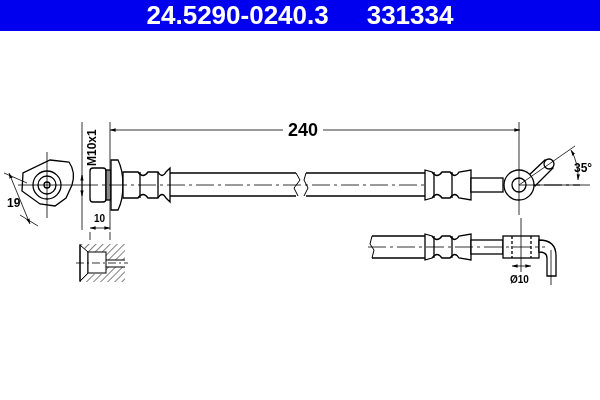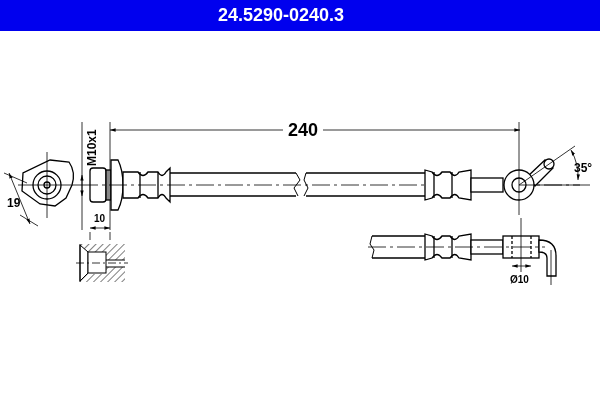--- a/index.html
+++ b/index.html
@@ -1,28 +1,29 @@
 <!DOCTYPE html>
 <html><head>
 <meta charset="utf-8">
 <style>
   html, body { margin:0; padding:0; background:#ffffff; }
   body { width:600px; height:400px; overflow:hidden; position:relative; font-family:"Liberation Sans", sans-serif; }
   .header { position:absolute; left:0; top:0; width:600px; height:31px; background:#0000ee; color:#fff; display:flex; align-items:center; justify-content:center; }
-  .header span { font-family:"Liberation Sans", sans-serif; font-weight:bold; font-size:18px; letter-spacing:0px; }
+  .header span { font-family:"Liberation Sans", sans-serif; font-weight:bold; font-size:26px; letter-spacing:0px; }
   .header .gap { display:inline-block; width:38px; }
   svg { position:absolute; left:0; top:0; }
   .lbl { font-family:"Liberation Sans", sans-serif; font-weight:bold; fill:#000; }
 </style>
 </head>
 <body>
 
 <div class="header">
   <span>24.5290-0240.3</span>
   <span class="gap"></span>
+  <span>331334</span>
 </div>
 
 <svg width="600" height="400" viewBox="0 0 600 400" style="top:0">
   <defs>
     <pattern id="hatch" width="5" height="5" patternUnits="userSpaceOnUse" patternTransform="rotate(45)">
       <line x1="0" y1="0" x2="0" y2="5" stroke="#000" stroke-width="1"></line>
     </pattern>
     <marker id="arr" viewBox="0 0 10 10" refX="10" refY="5" markerWidth="7" markerHeight="7" orient="auto-start-reverse">
       <path d="M0,2 L10,5 L0,8 Z" fill="#000"></path>
     </marker>

